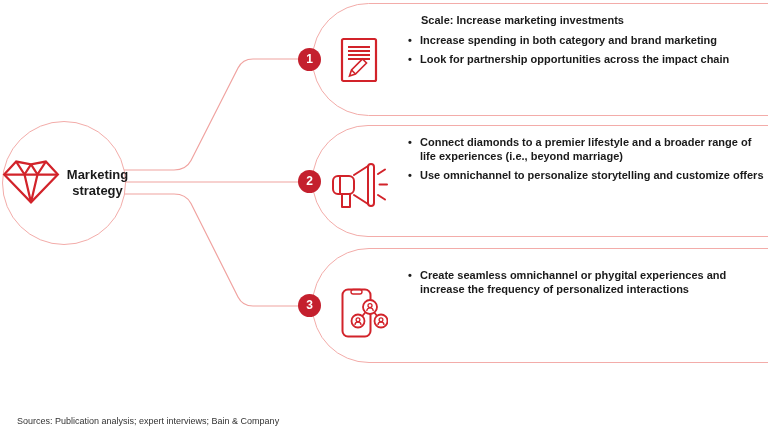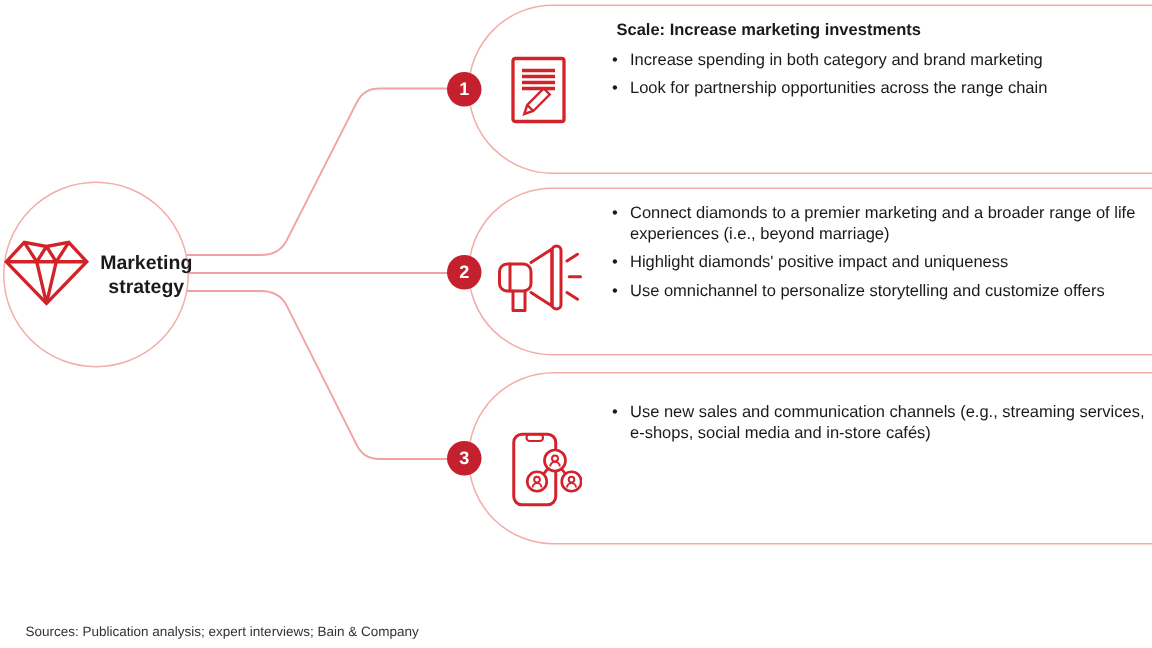--- a/index.html
+++ b/index.html
@@ -44,25 +44,25 @@
   .box-1 .box-icon { left:27px; top:33px; }
   .box-2 .box-icon { left:17px; top:36px; }
   .box-3 .box-icon { left:28px; top:39px; }
   .box-icon svg { display:block; }
 
   
   .box-text { position:absolute; left:90px; }
   .box-1 .box-text { top:10px; }
   .box-2 .box-text { top:9px; }
   .box-3 .box-text { top:19px; }
-  .box-title { font-size:11px; font-weight:bold; margin:0 0 7px 8px; }
+  .box-title { font-size:11px; font-weight:bold; margin:0 0 7px 18px; }
   ul.bullets { margin:0; padding:0; list-style:none; }
   .bullets li {
     position:relative; padding-left:17px; font-size:11px; line-height:14px;
-    margin-bottom:5px; max-width:348px;
+    margin-bottom:5px; max-width:348px;font-weight:bold;
   }
   .bullets li::before { content:"\2022"; position:absolute; left:5px; top:0; }
   .mw336 { max-width:336px; } .mw315 { max-width:315px; }
   .mw348 { max-width:348px; } .mw330 { max-width:330px; }
 
   .footer {
     position:absolute; left:17px; top:416px; font-size:9px; color:#333333; z-index:1;
   }
 </style>
 </head>
@@ -94,40 +94,39 @@
         <rect x="2" y="2" width="34" height="42" rx="1.5" stroke-width="2.2"></rect>
         <path d="M8 10 H30 M8 14 H30 M8 18 H30 M8 22 H30" stroke-width="2.2"></path>
         <path d="M9.5 39 L11.5 33 L22.5 22 L26.5 26 L15.5 37 Z" stroke-width="1.6"></path>
         <path d="M11.5 33 L15.5 37" stroke-width="1.6"></path>
       </svg>
     </span>
     <div class="box-text">
       <div class="box-title">Scale: Increase marketing investments</div>
       <ul class="bullets">
         <li>Increase spending in both category and brand marketing</li>
-        <li>Look for partnership opportunities across the range chain</li>
+        <li>Look for partnership opportunities across the impact chain</li>
       </ul>
     </div>
   </div>
 
   <div class="branch-box box-2">
     <span class="box-icon">
       <svg width="58" height="47" viewBox="0 0 58 47" fill="none" stroke="#d2232a" stroke-width="2" stroke-linecap="round" stroke-linejoin="round">
         <rect x="3" y="14" width="21" height="18" rx="5"></rect>
         <path d="M10 14 V32"></path>
         <path d="M24 13 L38 4 V42 L24 33"></path>
         <rect x="38" y="2" width="6" height="42" rx="3"></rect>
         <path d="M12 32 V45 H20 V32"></path>
         <path d="M48 12 L55 7.5 M49.5 22.5 H57 M48 33 L55 37.5"></path>
       </svg>
     </span>
     <div class="box-text">
       <ul class="bullets">
-        <li class="mw315">Connect diamonds to a premier marketing and a broader range of life experiences (i.e., beyond marriage)</li>
-        <li>Highlight diamonds' positive impact and uniqueness</li>
+        <li class="mw315">Connect diamonds to a premier lifestyle and a broader range of life experiences (i.e., beyond marriage)</li>
         <li>Use omnichannel to personalize storytelling and customize offers</li>
       </ul>
     </div>
   </div>
 
   <div class="branch-box box-3">
     <span class="box-icon">
       <svg width="47" height="50" viewBox="0 0 47 50" fill="none" stroke="#d2232a">
         <rect x="1.5" y="1.5" width="28" height="47" rx="5.5" stroke-width="2"></rect>
         <rect x="10" y="1.5" width="11" height="4.5" rx="2.2" stroke-width="1.4"></rect>
@@ -138,21 +137,21 @@
         <circle cx="29" cy="17.6" r="2" stroke-width="1.3"></circle>
         <path d="M25.8 23 a3.2 3.2 0 0 1 6.4 0" stroke-width="1.3"></path>
         <circle cx="17" cy="31.7" r="1.9" stroke-width="1.3"></circle>
         <path d="M14 37 a3 3 0 0 1 6 0" stroke-width="1.3"></path>
         <circle cx="40" cy="31.7" r="1.9" stroke-width="1.3"></circle>
         <path d="M37 37 a3 3 0 0 1 6 0" stroke-width="1.3"></path>
       </svg>
     </span>
     <div class="box-text">
       <ul class="bullets">
-        <li class="mw330">Use new sales and communication channels (e.g., streaming services, e-shops, social media and in-store cafés)</li>
+        <li class="mw348">Create seamless omnichannel or phygital experiences and increase the frequency of personalized interactions</li>
       </ul>
     </div>
   </div>
 
   <div class="badge badge-1">1</div>
   <div class="badge badge-2">2</div>
   <div class="badge badge-3">3</div>
 
   <div class="footer">Sources: Publication analysis; expert interviews; Bain &amp; Company</div>
 

